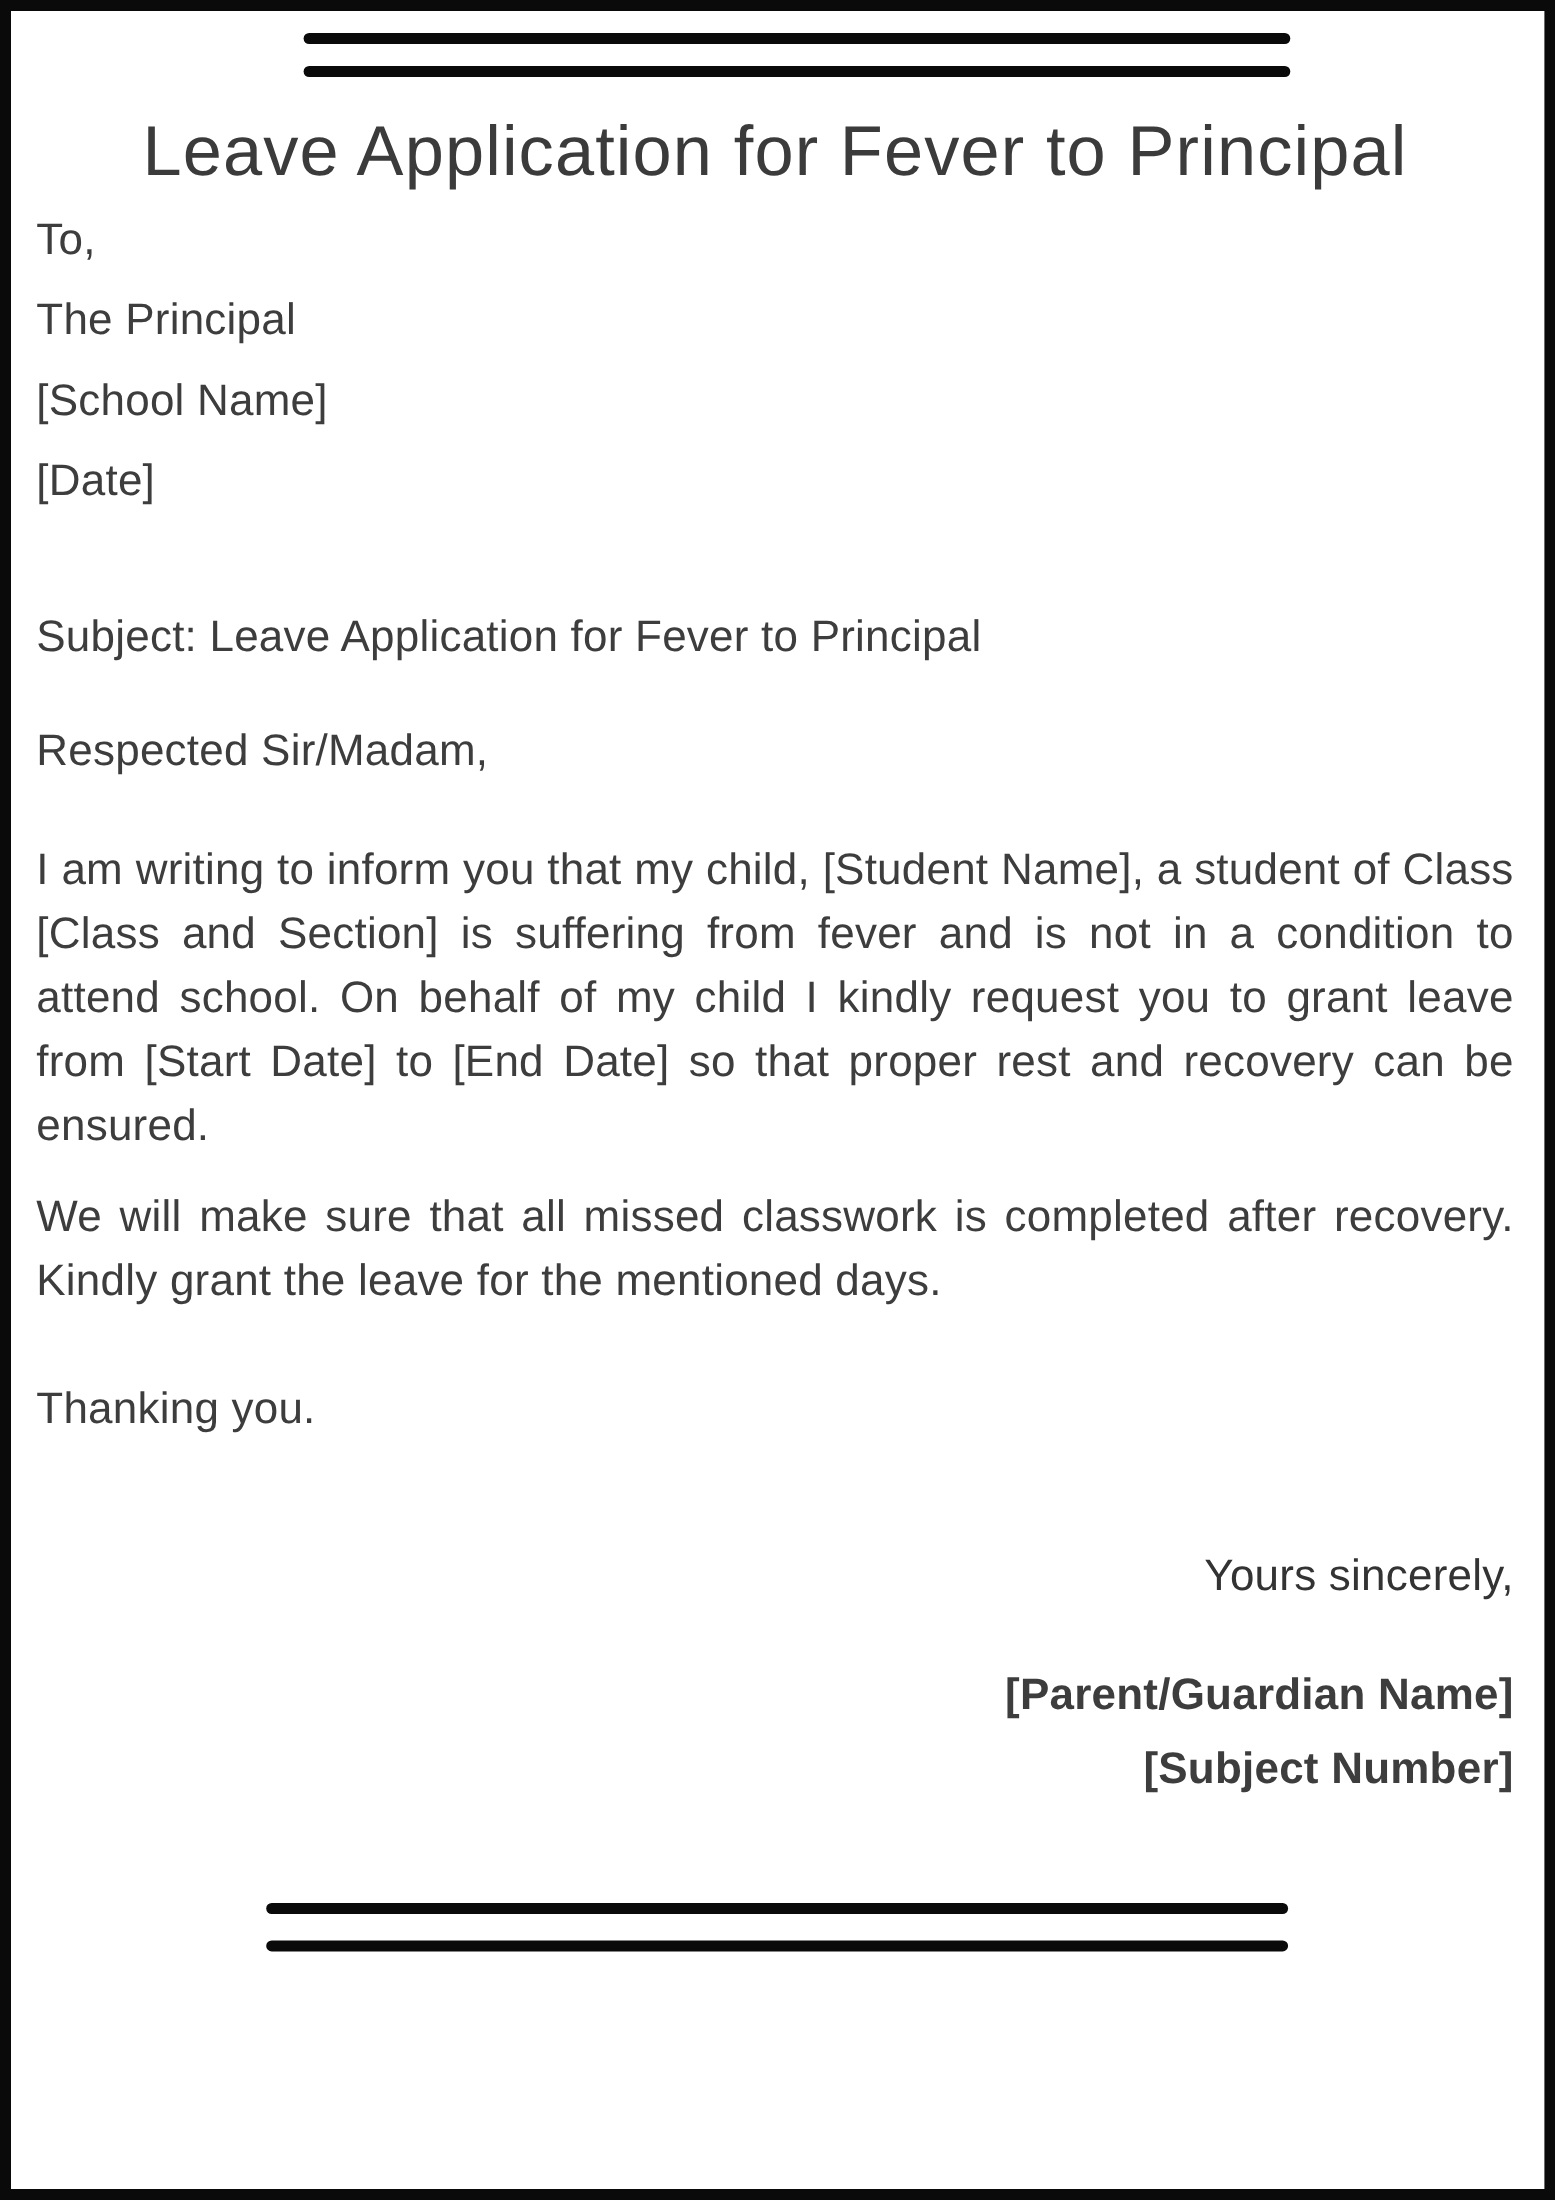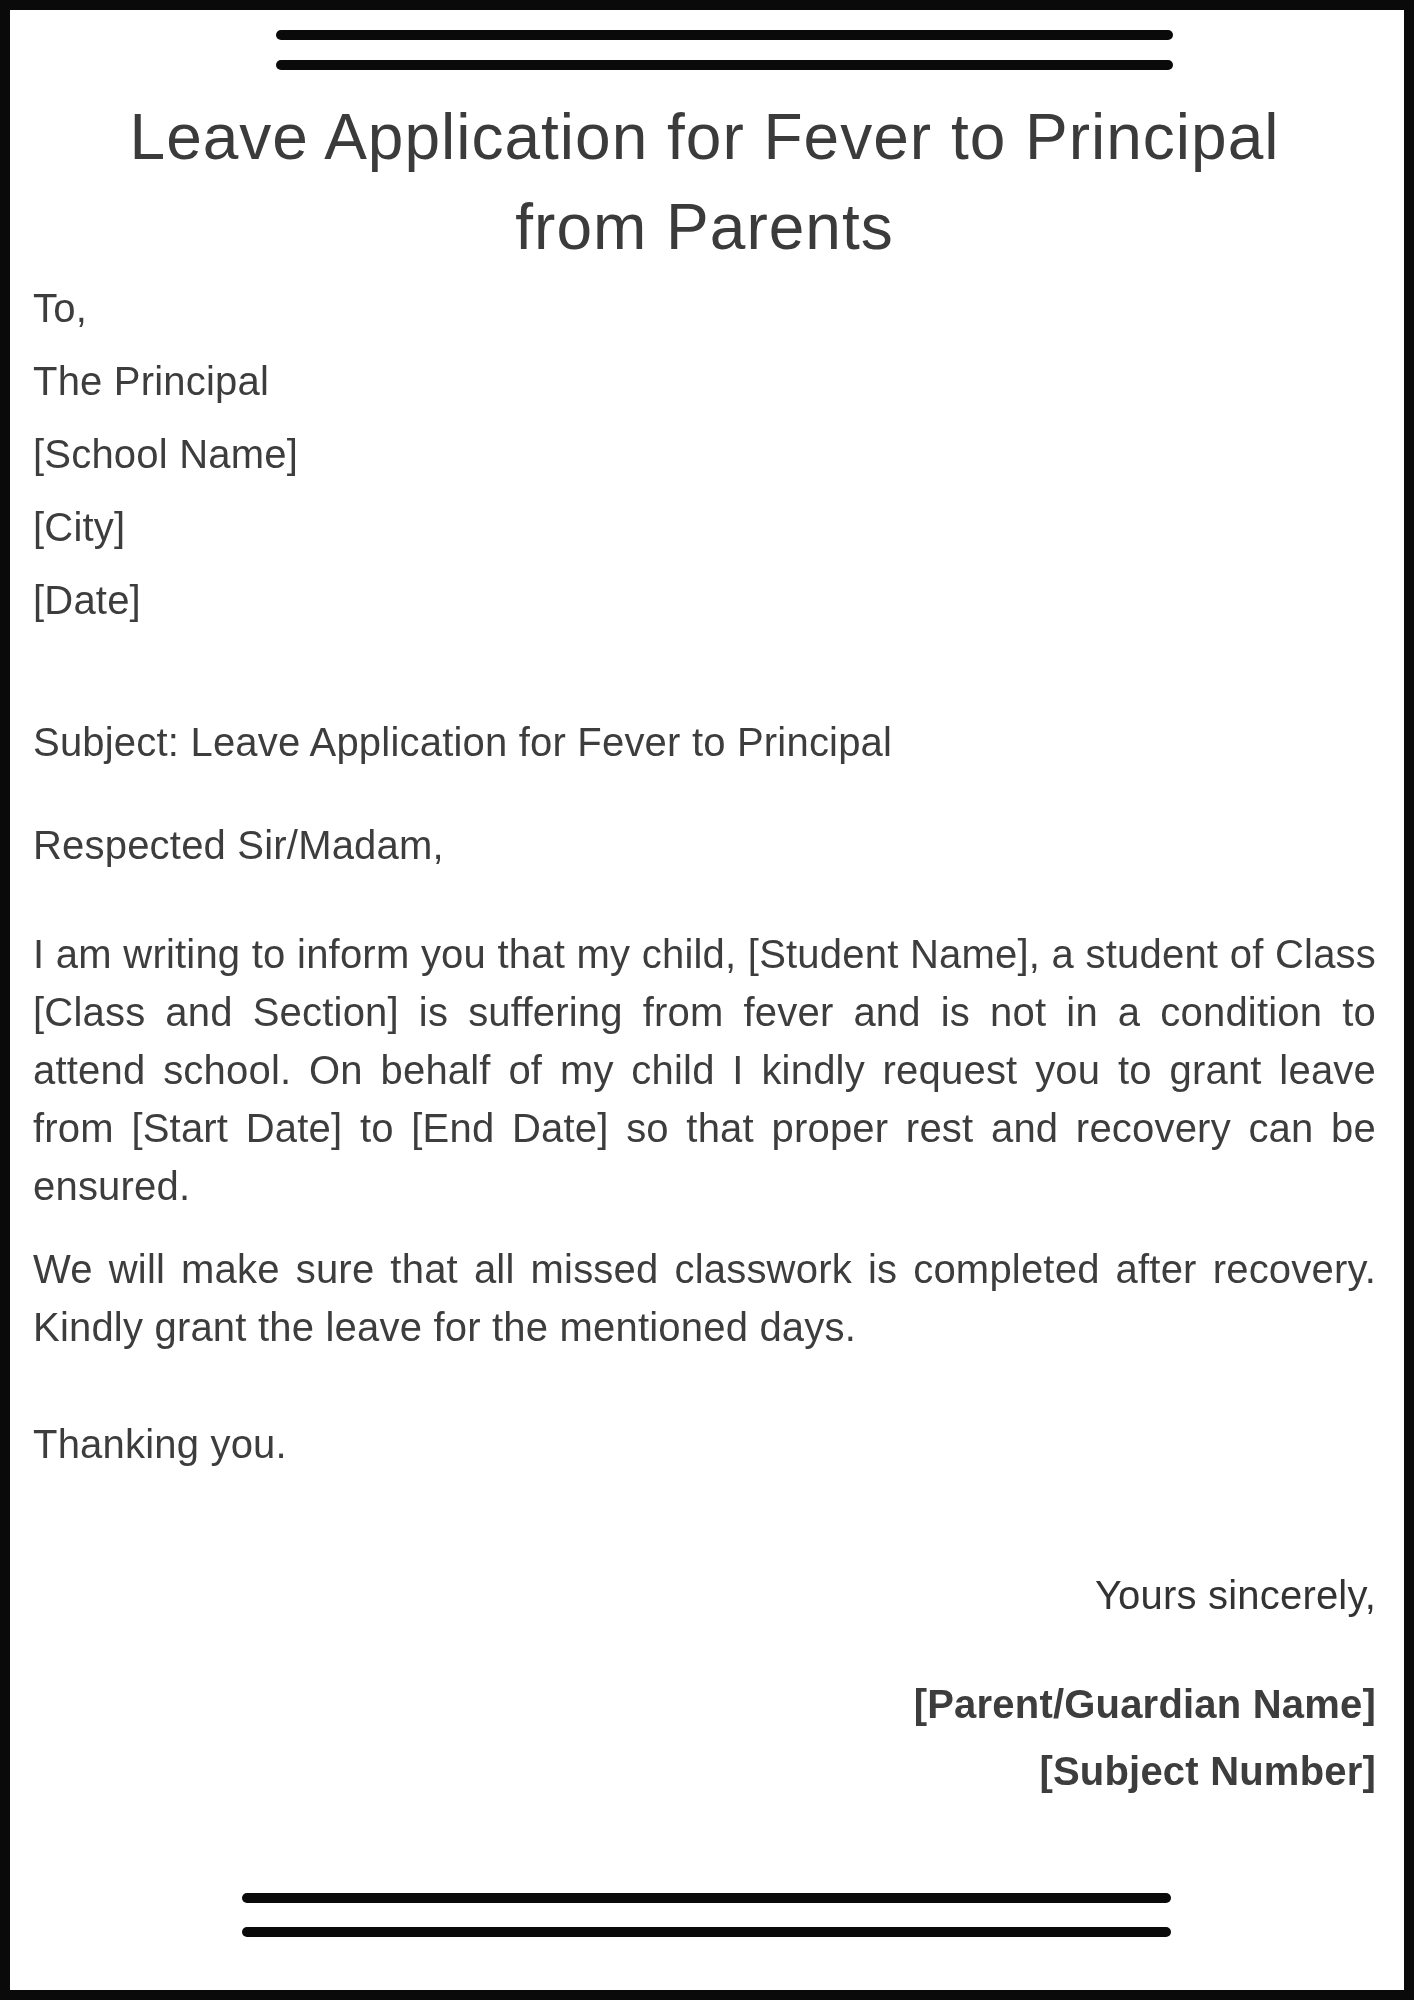--- a/index.html
+++ b/index.html
@@ -60,28 +60,26 @@
 
 <div class="page">
 
   <div class="rule-top">
     <div class="rule-line"></div>
     <div class="rule-line"></div>
   </div>
 
   <h1 class="title">
     <span class="title-line">Leave Application for Fever to Principal</span>
-    <span class="title-line">from Parents</span>
   </h1>
 
   <div class="recipient">
     <p>To,</p>
     <p>The Principal</p>
     <p>[School Name]</p>
-    <p>[City]</p>
     <p>[Date]</p>
   </div>
 
   <p class="subject">Subject: Leave Application for Fever to Principal</p>
 
   <p class="salutation">Respected Sir/Madam,</p>
 
   <p class="body-para para-1">I am writing to inform you that my child, [Student Name], a student of Class [Class and Section] is suffering from fever and is not in a condition to attend school. On behalf of my child I kindly request you to grant leave from [Start Date] to [End Date] so that proper rest and recovery can be ensured.</p>
 
   <p class="body-para para-2">We will make sure that all missed classwork is completed after recovery. Kindly grant the leave for the mentioned days.</p>

